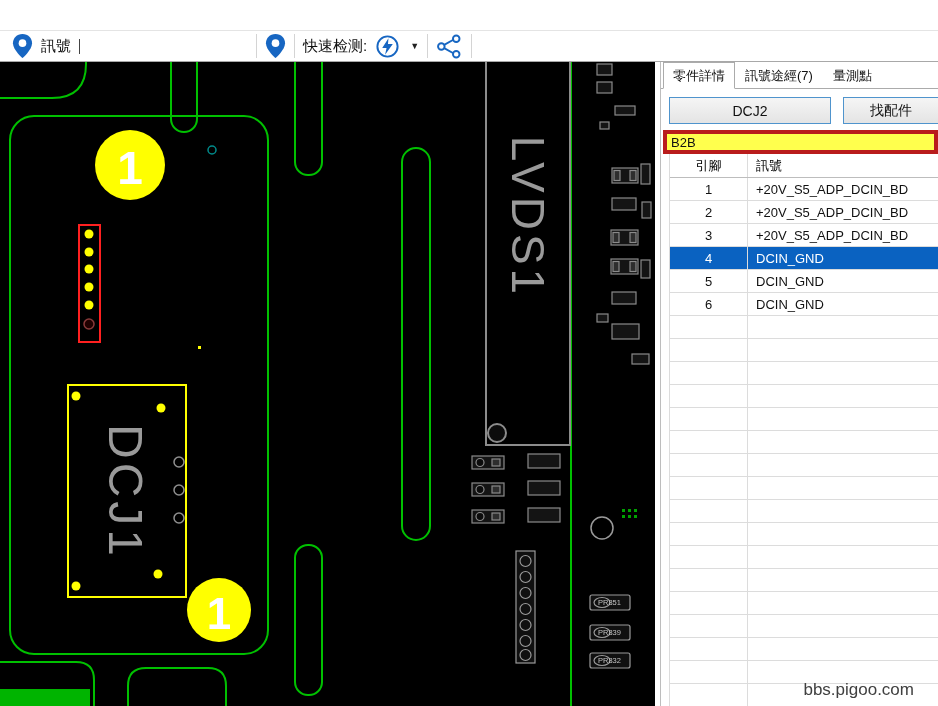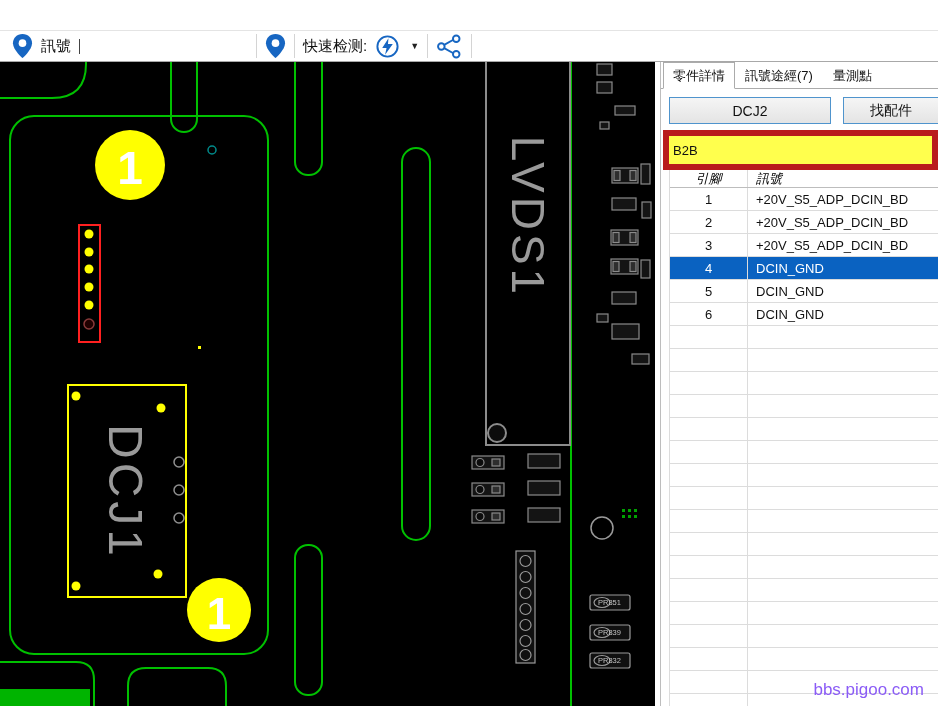--- a/index.html
+++ b/index.html
@@ -30,32 +30,32 @@
           padding-left:2px; flex:none;text-align:right; }
   .tab { padding:0 9px; line-height:26px; font-size:13px; color:#111; cursor:default;
          border:1px solid transparent; }
   .tab.active { border:1px solid #ababab; border-bottom:1px solid #fff; margin-bottom:-1px;
                 background:#fff; }
   .btn-row { display:flex; gap:12px; padding:8px 0 6px 8px; flex:none; }
   .btn { height:27px; font-size:14px; color:#111; background:linear-gradient(#f5f5f5,#e4e4e4);
          border:1px solid #4f94cd; display:flex; align-items:center; justify-content:center; }
   .btn.component { width:162px; }
   .btn.findmate { flex:1; border-right:none; }
-  .pkg-row { height:40px; margin-left:2px; background:#ffff4d; border:6px solid #b91c1c;
+  .pkg-row { height:24px; margin-left:2px; background:#ffff4d; border:4px solid #b91c1c;
              font-size:13px; color:#111; display:flex; align-items:center; padding-left:4px; flex:none; }
   .tbl { flex:1; margin-left:8px; border-left:1px solid #dcdcdc; display:flex;
          flex-direction:column; overflow:hidden; }
-  .thead { height:18px; display:flex; border-bottom:1px solid #bdbdbd; flex:none; font-size:13px;font-style:italic; }
+  .thead { height:24px; display:flex; border-bottom:1px solid #bdbdbd; flex:none; font-size:13px; }
   .tcell { height:100%; display:flex; align-items:center; }
   .tcell.pin { width:78px; justify-content:center; border-right:1px solid #dcdcdc; flex:none; }
   .tcell.sig { flex:1; padding-left:8px; }
   .trow { height:23px; display:flex; border-bottom:1px solid #dcdcdc; font-size:13px;
           color:#111; flex:none; background:#fff; }
   .trow.selected { background:#0a62c1; color:#fff; }
-  .watermark { position:absolute; right:14px; bottom:6px; font-size:17px; color:#8b5cf6; }
+  .watermark { position:absolute; right:24px; bottom:6px; font-size:17px; color:#404040; }
 
   
   svg text { font-family:"Liberation Sans","DejaVu Sans",sans-serif; }
   .pcb-label { fill:#9a9a9a; text-anchor:middle; letter-spacing:4px; }
   .marker-num { fill:#ffffff; text-anchor:middle; font-weight:bold; }
   .ref-label { fill:#c2c2c2; font-size:7.5px; }
 </style>
 </head>
 <body>
 

